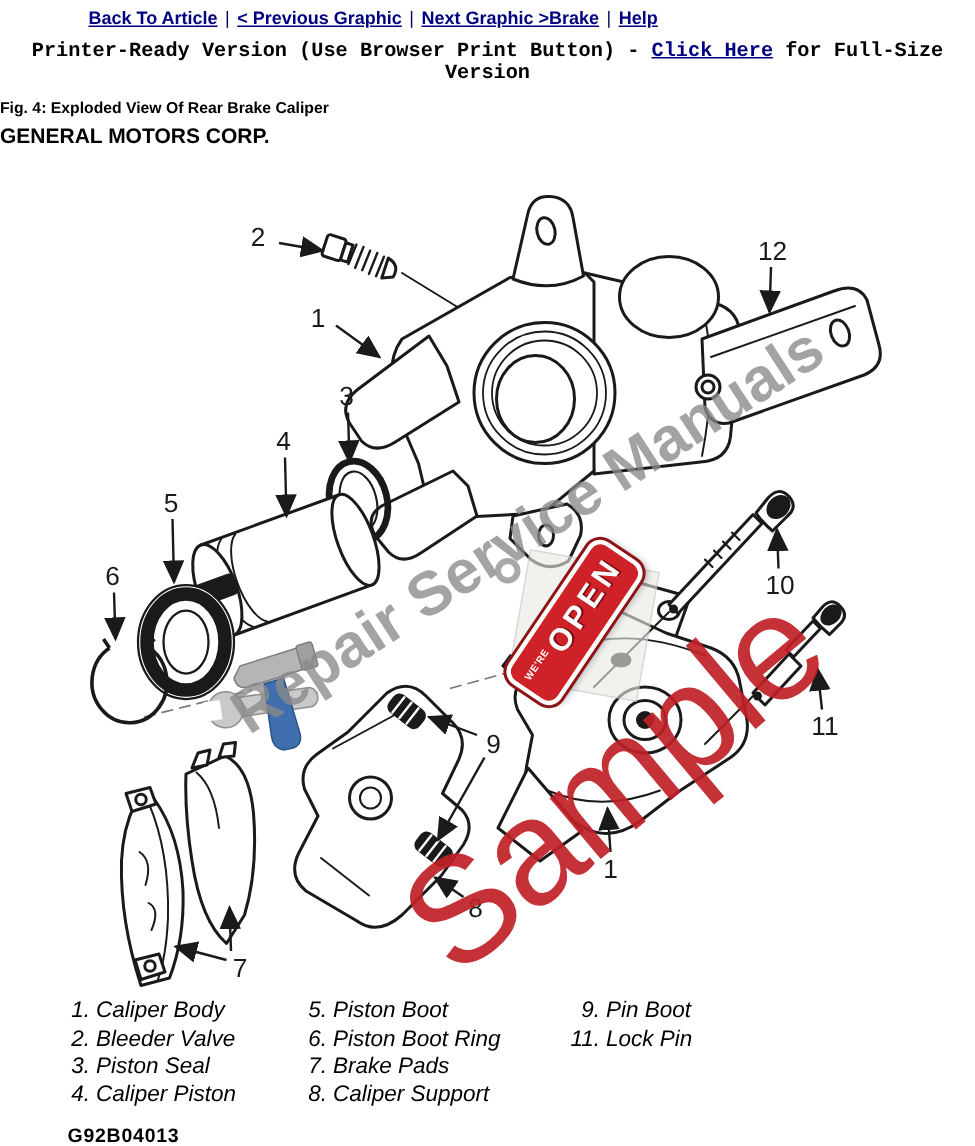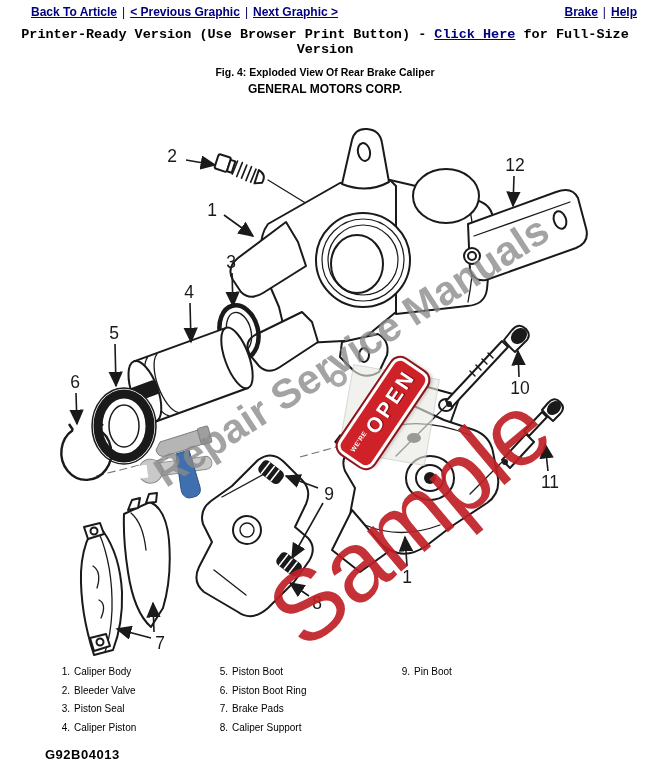--- a/index.html
+++ b/index.html
@@ -1,26 +1,26 @@
 <!DOCTYPE html>
 <html><head>
 <meta charset="utf-8">
 <style>
   html,body{margin:0;padding:0;background:#fff;}
   body{width:650px;height:764px;overflow:hidden;font-family:"Liberation Sans","DejaVu Sans",sans-serif;color:#000;}
   
-  .topbar{display:flex;justify-content:space-between;align-items:baseline;padding:5px 13px 0 31px;font-size:12px;font-weight:bold;}
+  .topbar{display:flex;align-items:baseline;padding:5px 13px 0 31px;font-size:12px;font-weight:bold;margin-left:28px;}
   .navgroup{white-space:nowrap;}
   .navlink{color:#000080;text-decoration:underline;cursor:pointer;}
   .sep{color:#000060;font-weight:normal;margin:0 5px;}
   
   .title-line{text-align:center;font-size:13.5px;font-weight:bold;margin-top:8px;font-family:Liberation Mono, monospace;}
   .title-line a{color:#000080;text-decoration:underline;cursor:pointer;}
-  .fig-caption{text-align:center;font-size:10.5px;font-weight:bold;margin-top:9px;}
-  .fig-company{text-align:center;font-size:12px;font-weight:bold;margin-top:4px;}
+  .fig-caption{font-size:10.5px;font-weight:bold;margin-top:9px;}
+  .fig-company{font-size:14px;font-weight:bold;margin-top:4px;}
   
   .diagram{position:relative;height:560px;margin-top:2px;overflow:hidden;}
   .diagram svg{position:absolute;left:0;top:0;z-index:1;}
   .art{fill:#fff;stroke:#1a1a1a;stroke-width:2;stroke-linejoin:round;stroke-linecap:round;}
   .thin{stroke-width:1.3;fill:none;}
   .dark{fill:#1a1a1a;stroke:none;}
   .callout-line{stroke:#1a1a1a;stroke-width:1.6;}
   .callout-num{font-family:"Liberation Sans",sans-serif;font-size:17.5px;fill:#1a1a1a;}
   
   .wm-gray{position:absolute;left:52px;top:230px;width:600px;height:48px;z-index:2;
@@ -32,21 +32,21 @@
     border:4px solid #9a9a9a;border-radius:50%;opacity:.85;background:rgba(255,255,255,.6);}
   .open-tag{position:absolute;left:326px;top:294px;width:114px;height:42px;z-index:4;
     background:#cf2128;border:3px solid #fff;border-radius:10px;box-shadow:0 0 0 2px #8e1418,2px 3px 4px rgba(0,0,0,.25);
     transform:rotate(-56deg);display:flex;align-items:center;justify-content:center;gap:3px;box-sizing:border-box;}
   .tag-small{color:#fff;font-size:6.5px;font-weight:bold;margin-bottom:9px;letter-spacing:.5px;}
   .tag-big{color:#fff;font-size:21px;font-weight:bold;letter-spacing:3px;text-shadow:1px 1px 0 #7e0d12;}
   .wm-sample{position:absolute;left:158px;top:364px;width:500px;height:116px;z-index:5;
     text-align:center;transform:rotate(-40deg);font-size:100px;font-weight:400;
     color:#bf2026;opacity:.92;white-space:nowrap;letter-spacing:-2px;line-height:116px;}
   
-  .parts{display:flex;padding-left:48px;margin-top:5px;font-size:10px;line-height:18.5px;}
+  .parts{display:flex;padding-left:38px;margin-top:5px;font-size:15px;line-height:18.5px;font-style:italic;}
   .pcol1{width:158px;} .pcol2{width:182px;} .pcol3{width:240px;}
   .pitem{white-space:nowrap;}
   .pnum{display:inline-block;width:22px;text-align:right;margin-right:4px;}
   .footer-code{margin:10px 0 0 45px;font-size:13px;letter-spacing:.5px;font-weight:bold;}
 </style>
 </head>
 <body>
 
 <div class="topbar">
   <span class="navgroup" id="links-left"><a class="navlink">Back To Article</a><span class="sep">|</span><a class="navlink">&lt; Previous Graphic</a><span class="sep">|</span><a class="navlink">Next Graphic &gt;</a></span>
@@ -269,16 +269,17 @@
       <div class="pitem"><span class="pnum">4.</span><span>Caliper Piston</span></div>
     </div>
     <div class="pcol2">
       <div class="pitem"><span class="pnum">5.</span><span>Piston Boot</span></div>
       <div class="pitem"><span class="pnum">6.</span><span>Piston Boot Ring</span></div>
       <div class="pitem"><span class="pnum">7.</span><span>Brake Pads</span></div>
       <div class="pitem"><span class="pnum">8.</span><span>Caliper Support</span></div>
     </div>
     <div class="pcol3">
       <div class="pitem"><span class="pnum">9.</span><span>Pin Boot</span></div>
+      <div class="pitem"><span class="pnum">11.</span><span>Lock Pin</span></div>
     </div>
   </div>
 
 <div class="footer-code">G92B04013</div>
 
 </body></html>

